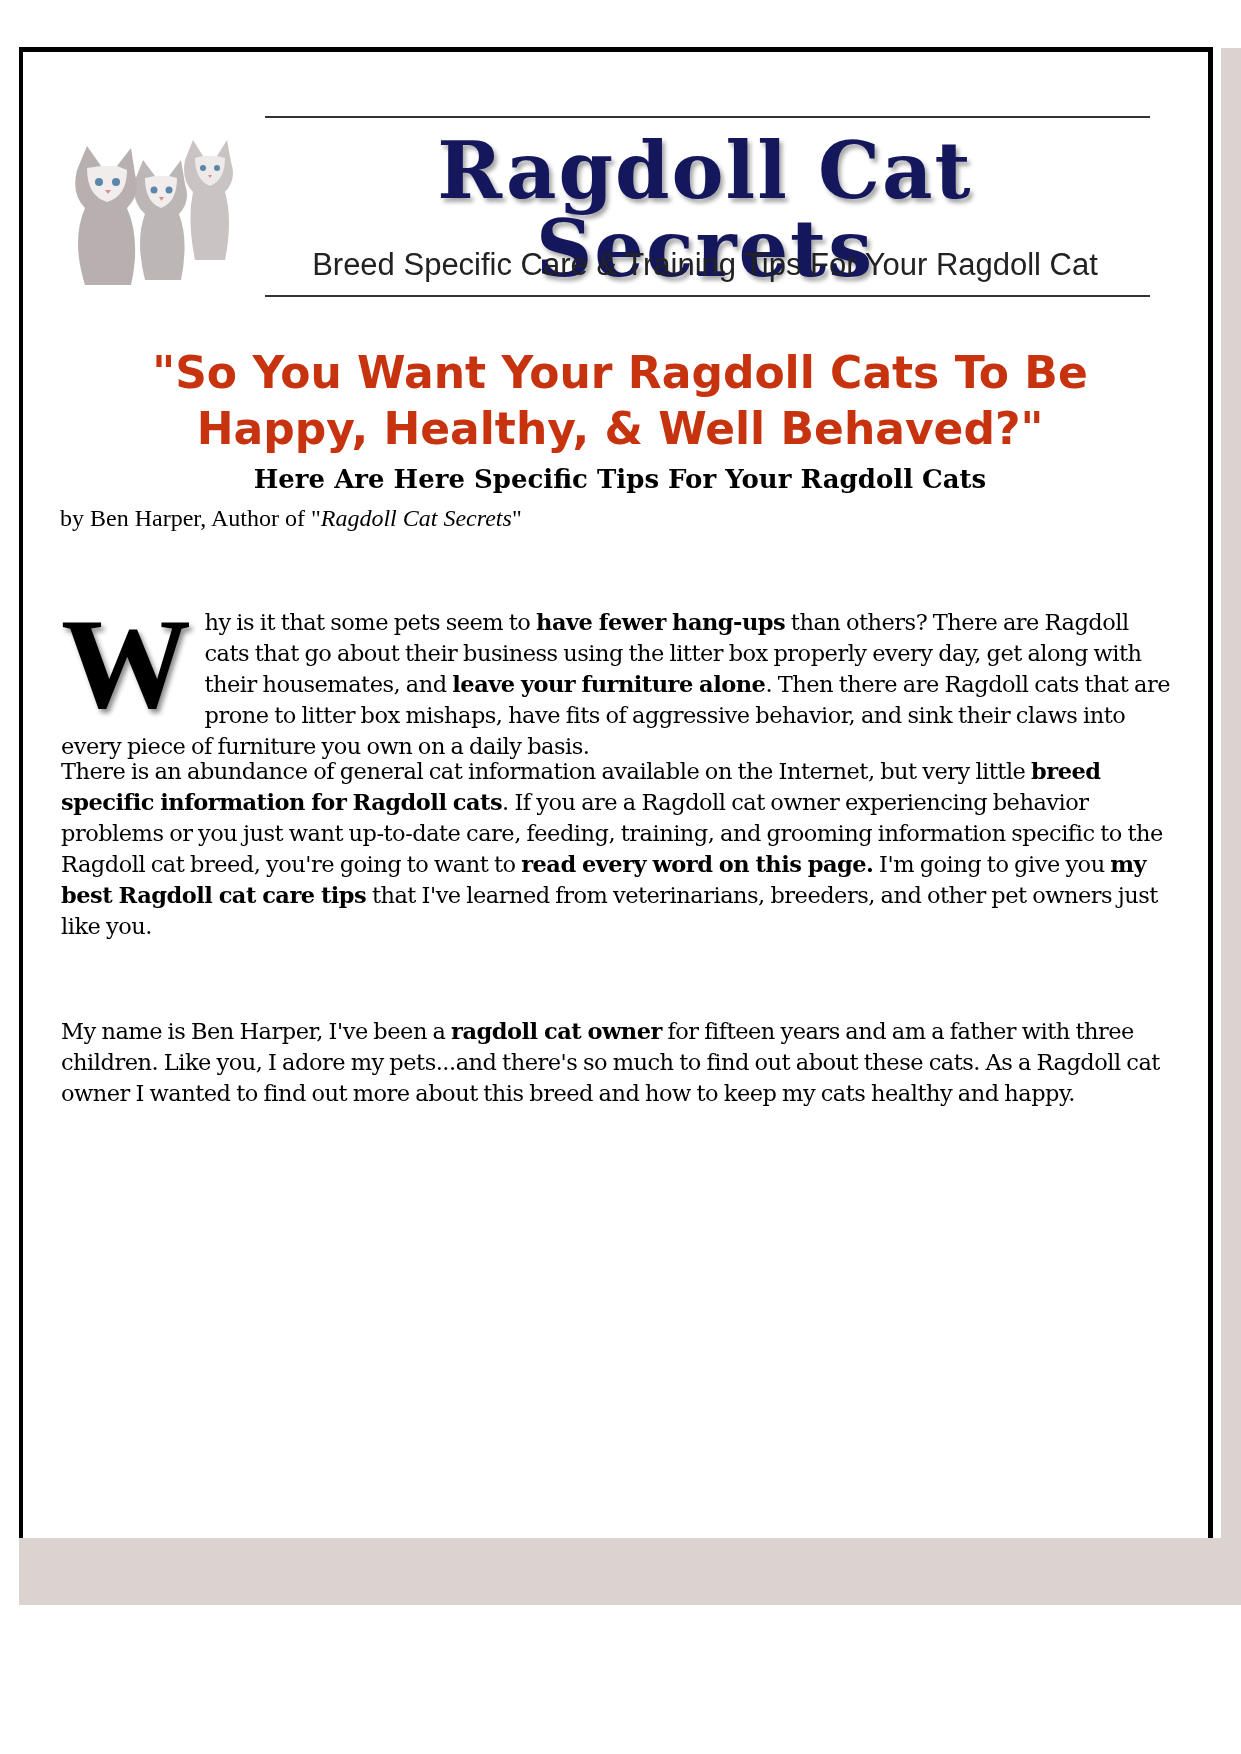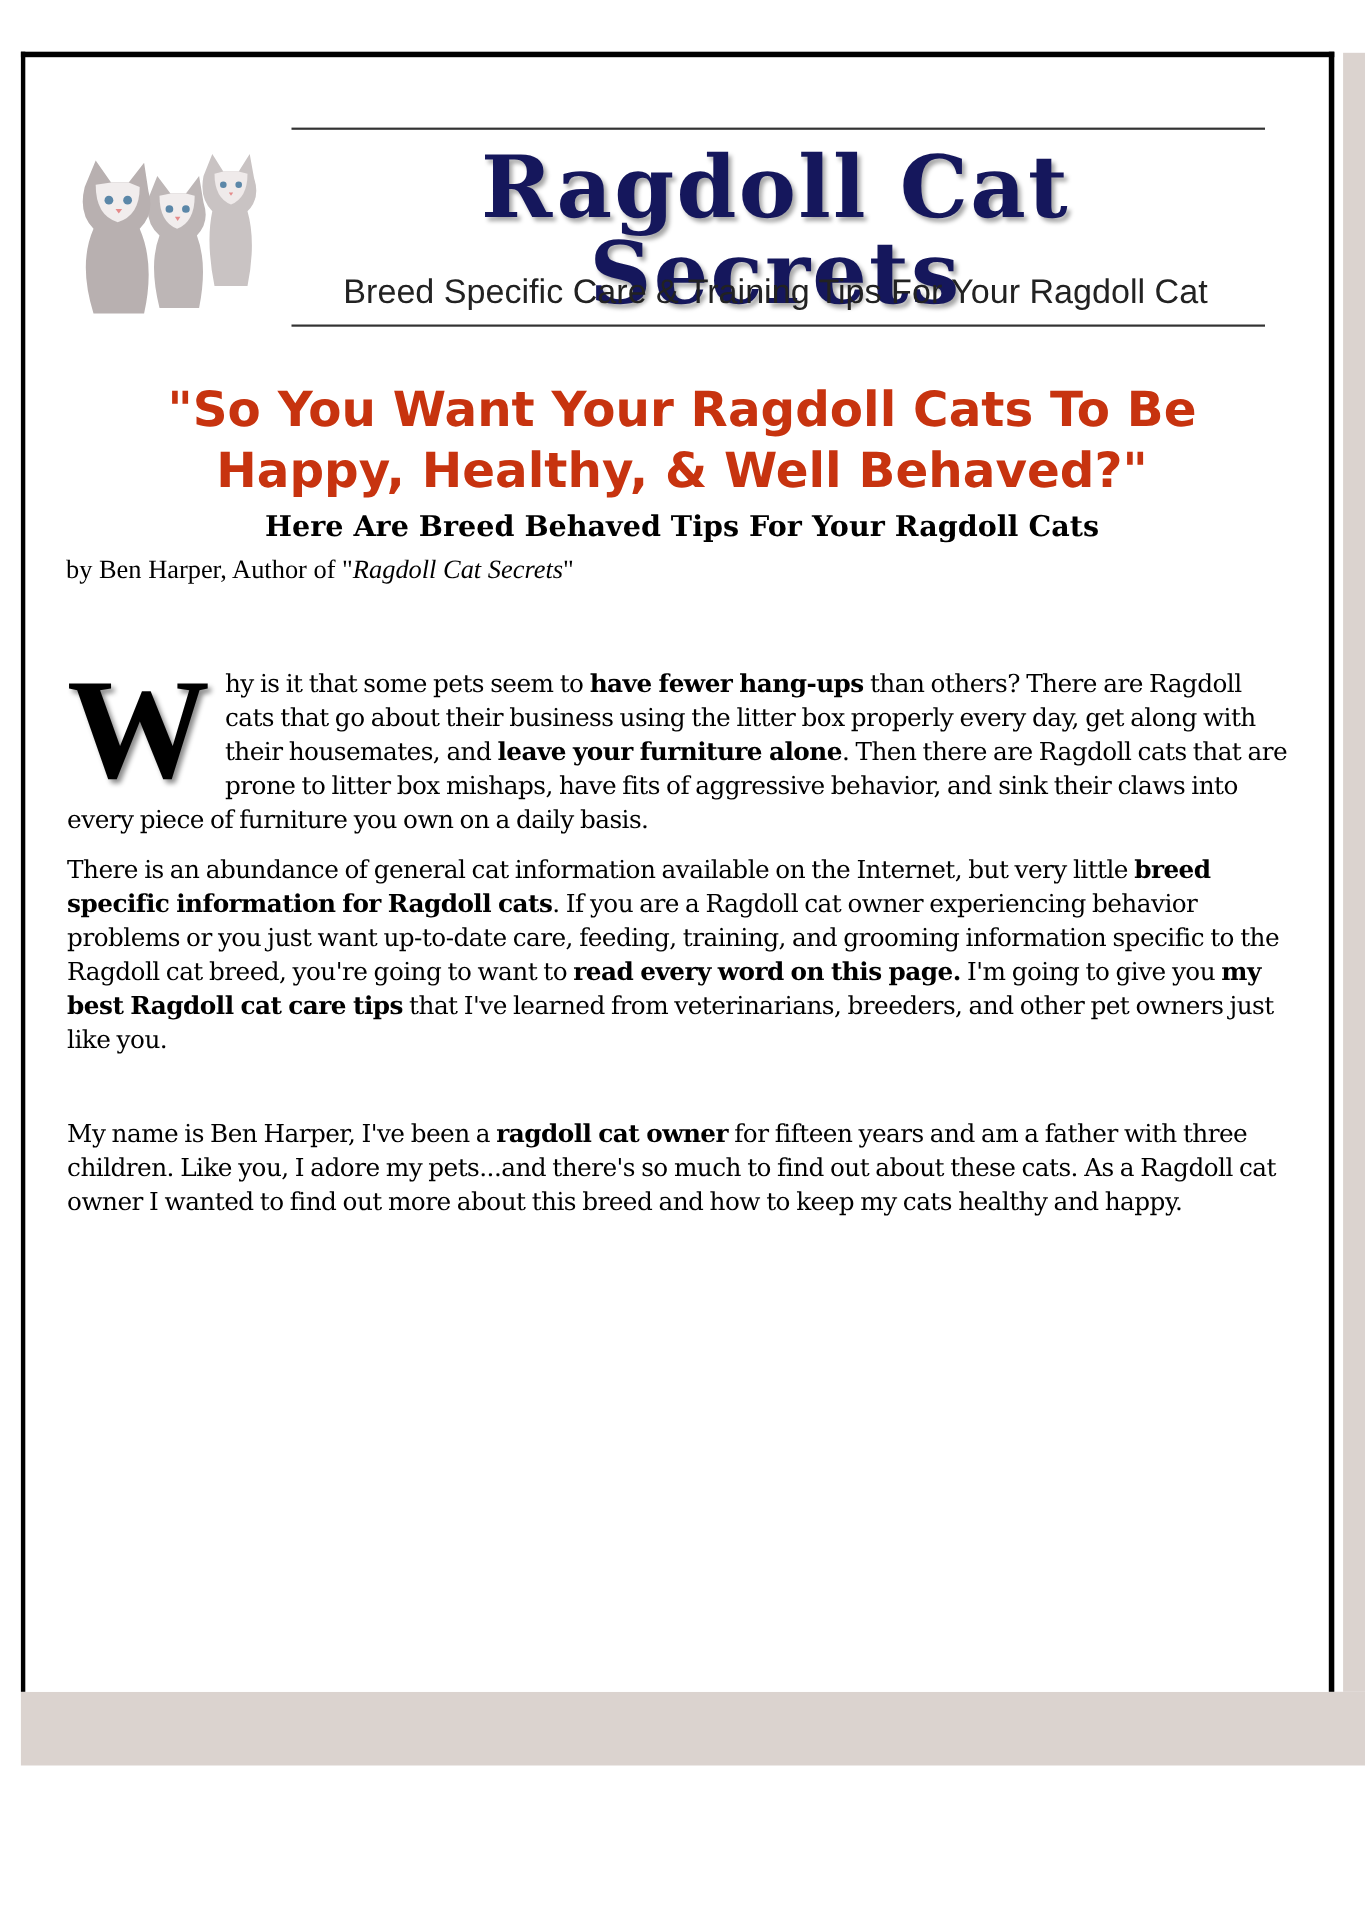--- a/index.html
+++ b/index.html
@@ -41,21 +41,21 @@
     font-family: "Liberation Serif", serif; font-size: 24px; color: #000;
   }
   .byline i { font-style: italic; }
 
   .body-text {
     position: absolute; left: 61px; width: 1110px;
     font-family: "DejaVu Serif", serif; font-size: 22.5px; line-height: 31px; color: #000;
     letter-spacing: -0.5px; word-spacing: -1px;
   }
   .p1 { top: 607px; }
-  .p2 { top: 776px; }
+  .p2 { top: 756px; }
   .p3 { top: 1016px; }
   .drop-cap {
     float: left; font-family: "Liberation Serif", serif; font-weight: bold; font-size: 130px;
     line-height: 100px; height: 100px; margin: 6px 14px 0 0; color: #000;
     text-shadow: 3px 4px 5px rgba(0,0,0,0.45);
   }
   b { font-weight: bold; text-align: right; }
 </style>
 </head>
 <body>
@@ -96,21 +96,21 @@
   <div class="logo-title">Ragdoll Cat Secrets</div>
   <div class="logo-tagline">Breed Specific Care &amp; Training Tips For Your Ragdoll Cat</div>
   <div class="rule bottom"></div>
 </div>
 
 <div class="headline">
   <div>"So You Want Your Ragdoll Cats To Be</div>
   <div>Happy, Healthy, &amp; Well Behaved?"</div>
 </div>
 
-<div class="subheadline">Here Are Breed Behaved Tips For Your Ragdoll Cats</div>
+<div class="subheadline">Here Are Here Specific Tips For Your Ragdoll Cats</div>
 
 <div class="byline">
   <span>by Ben Harper, Author of "</span><i>Ragdoll Cat Secrets</i><span>"</span>
 </div>
 
 <div class="body-text p1">
   <span class="drop-cap">W</span>
   <span>hy is it that some pets seem to </span><b>have fewer hang-ups</b><span> than others? There are Ragdoll cats that go about their business using the litter box properly every day, get along with their housemates, and </span><b>leave your furniture alone</b><span>. Then there are Ragdoll cats that are prone to litter box mishaps, have fits of aggressive behavior, and sink their claws into every piece of furniture you own on a daily basis.</span>
 </div>
 

